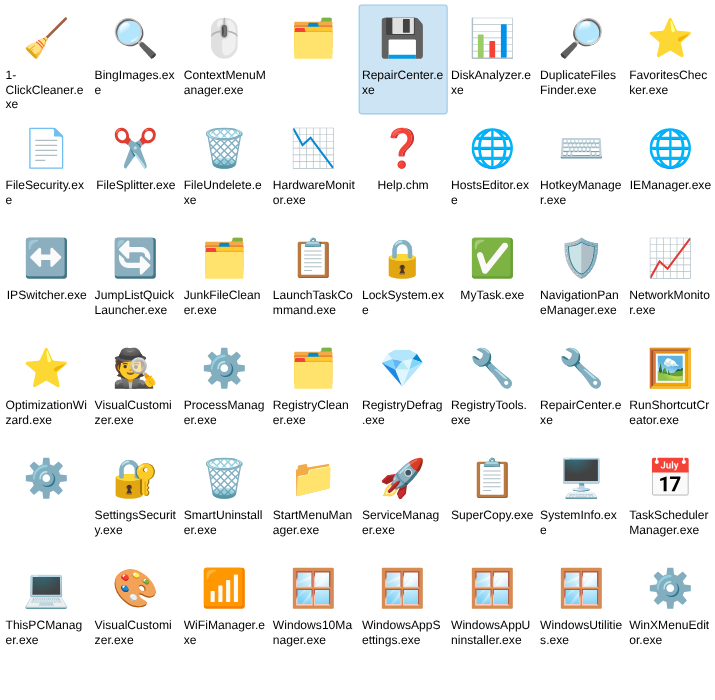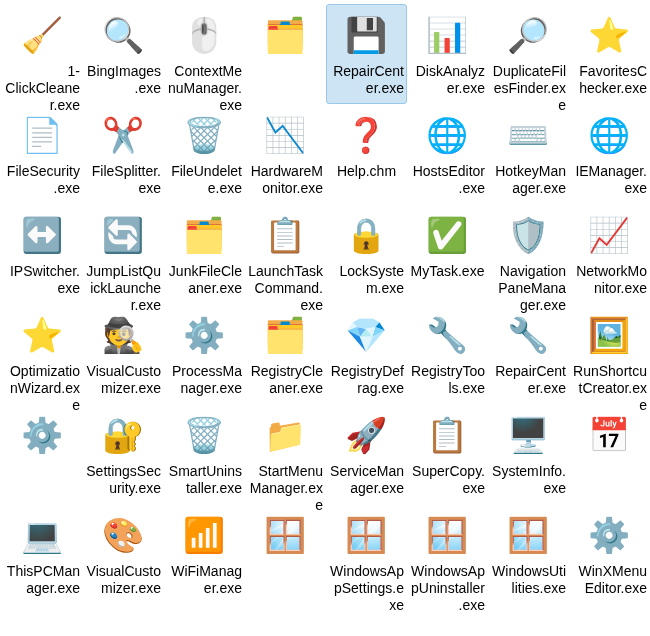--- a/index.html
+++ b/index.html
@@ -37,25 +37,25 @@
     .icon-img {
       width: 48px;
       height: 48px;
       margin-bottom: 4px;
       display: flex;
       align-items: center;
       justify-content: center;
       font-size: 32px;
     }
     .icon-label {
-      font-size: 14px;
+      font-size: 11px;
       line-height: 1.2;
       word-break: break-word;
       max-width: 76px;
-      text-align: right;
+      text-align: left;
       color: #000;
     }
   </style>
 </head>
 <body>
 
 <div class="grid">
 <div class="icon-item">
       <div class="icon-img" style="font-size: 34px; line-height: 48px; width: 48px; height: 48px; text-align: center;">🧹</div>
       <div class="icon-label">1-ClickCleaner.exe</div>
@@ -205,35 +205,37 @@
     <div class="icon-item">
       <div class="icon-img" style="font-size: 34px; line-height: 48px; width: 48px; height: 48px; text-align: center;">📋</div>
       <div class="icon-label">SuperCopy.exe</div>
     </div>
     <div class="icon-item">
       <div class="icon-img" style="font-size: 34px; line-height: 48px; width: 48px; height: 48px; text-align: center;">🖥️</div>
       <div class="icon-label">SystemInfo.exe</div>
     </div>
     <div class="icon-item">
       <div class="icon-img" style="font-size: 34px; line-height: 48px; width: 48px; height: 48px; text-align: center;">📅</div>
+      <div class="icon-label">TaskSchedulerManager.exe</div>
     </div>
     <div class="icon-item">
       <div class="icon-img" style="font-size: 34px; line-height: 48px; width: 48px; height: 48px; text-align: center;">💻</div>
       <div class="icon-label">ThisPCManager.exe</div>
     </div>
     <div class="icon-item">
       <div class="icon-img" style="font-size: 34px; line-height: 48px; width: 48px; height: 48px; text-align: center;">🎨</div>
       <div class="icon-label">VisualCustomizer.exe</div>
     </div>
     <div class="icon-item">
       <div class="icon-img" style="font-size: 34px; line-height: 48px; width: 48px; height: 48px; text-align: center;">📶</div>
       <div class="icon-label">WiFiManager.exe</div>
     </div>
     <div class="icon-item">
       <div class="icon-img" style="font-size: 34px; line-height: 48px; width: 48px; height: 48px; text-align: center;">🪟</div>
+      <div class="icon-label">Windows10Manager.exe</div>
     </div>
     <div class="icon-item">
       <div class="icon-img" style="font-size: 34px; line-height: 48px; width: 48px; height: 48px; text-align: center;">🪟</div>
       <div class="icon-label">WindowsAppSettings.exe</div>
     </div>
     <div class="icon-item">
       <div class="icon-img" style="font-size: 34px; line-height: 48px; width: 48px; height: 48px; text-align: center;">🪟</div>
       <div class="icon-label">WindowsAppUninstaller.exe</div>
     </div>
     <div class="icon-item">

